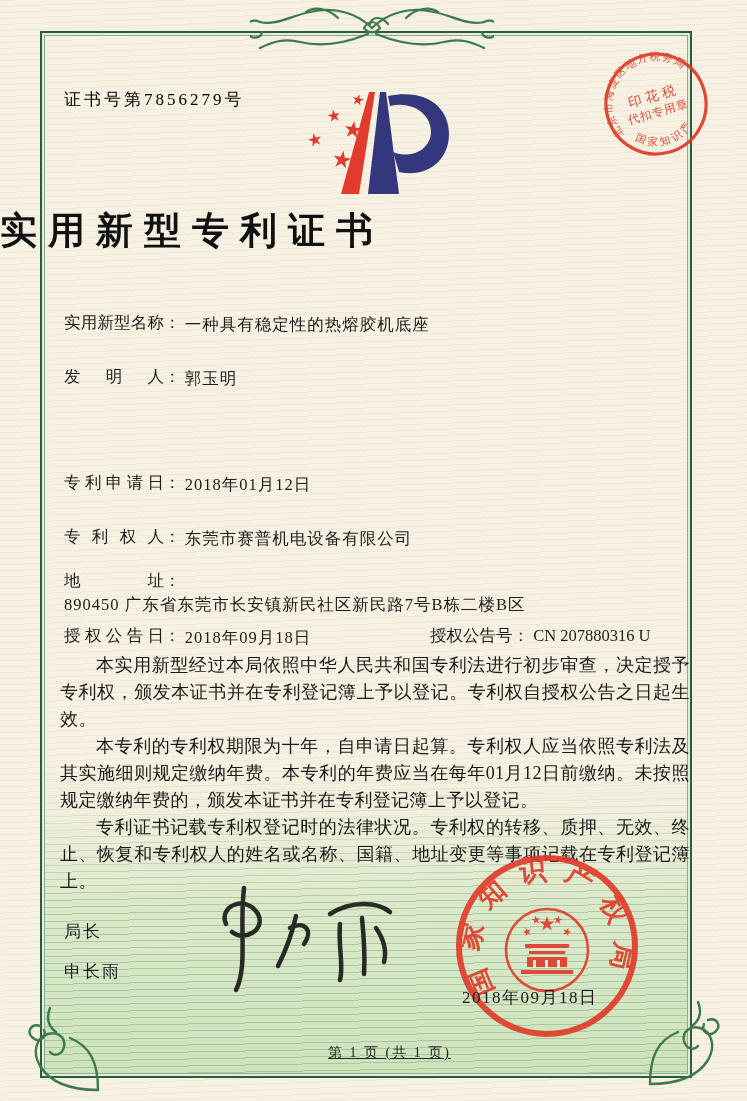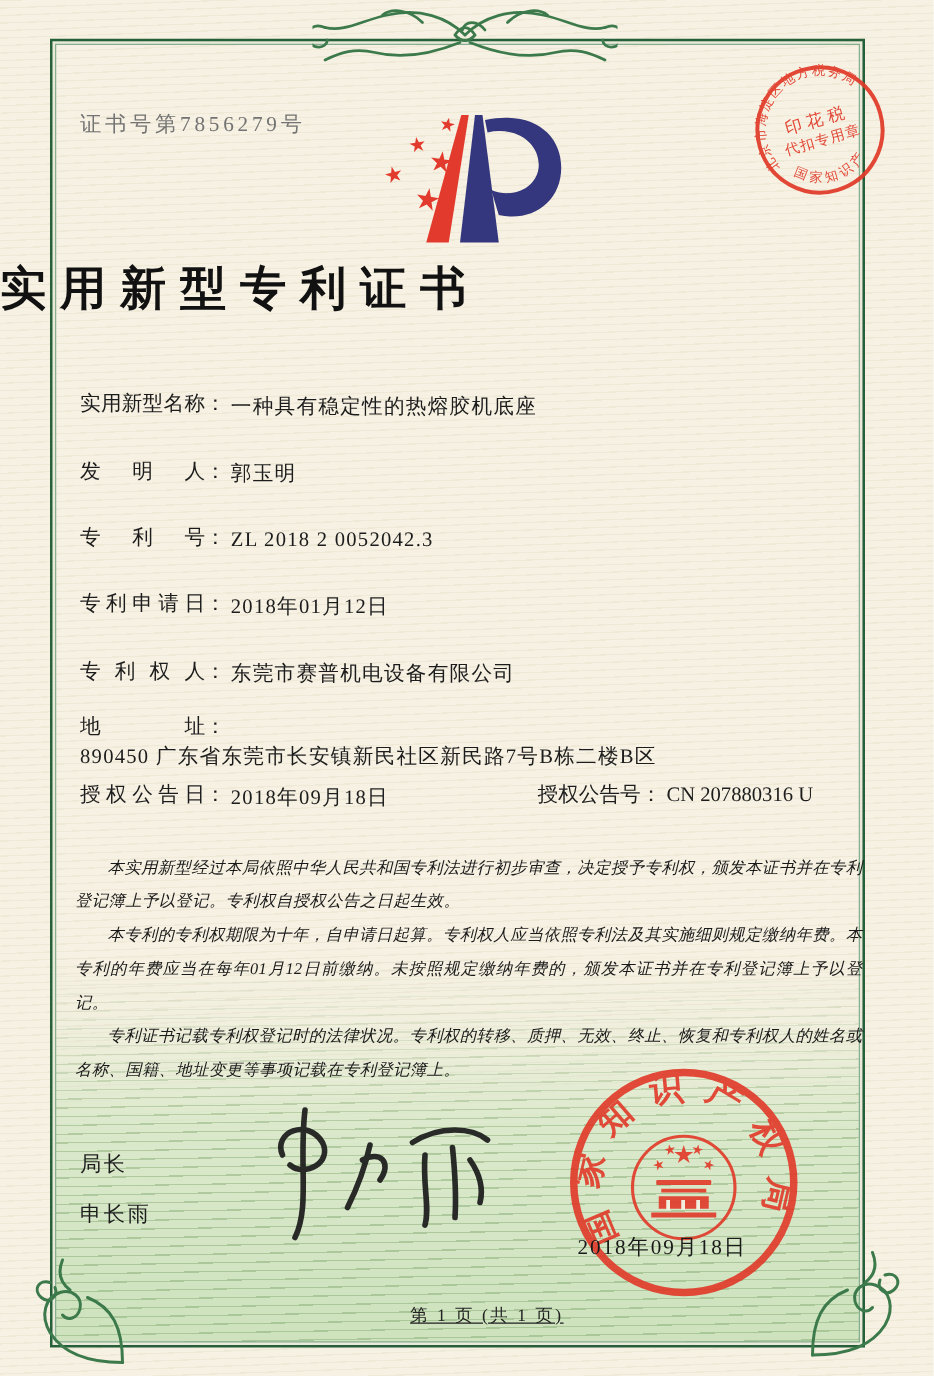--- a/index.html
+++ b/index.html
@@ -9,30 +9,30 @@
         background:repeating-linear-gradient(178deg, rgba(190,178,146,.13) 0 1px, transparent 1px 6px);}
   .green-zone{position:absolute;left:42px;top:760px;width:650px;height:316px;
         background:
           repeating-linear-gradient(179deg, rgba(118,160,98,.42) 0 1px, transparent 1px 7px),
           linear-gradient(to bottom, rgba(214,231,199,0) 0%, rgba(214,231,199,.8) 38%, #d5e6c6 68%, #cde2bd 100%);
         -webkit-mask-image:linear-gradient(to bottom, transparent 0%, #000 45%);
         mask-image:linear-gradient(to bottom, transparent 0%, #000 45%);}
   .frame{position:absolute;left:40px;top:31px;width:648px;height:1043px;
         border:2px solid #26603a;
         box-shadow: inset 0 0 0 2px rgba(246,241,226,.9), inset 0 0 0 3px #86ae90;}
-  .cert-no{position:absolute;left:64px;top:88px;font-size:17px;letter-spacing:3px;color:#737373;}
+  .cert-no{position:absolute;left:64px;top:88px;font-size:17px;letter-spacing:3px;color:#000000;}
   .title{position:absolute;left:0;top:206px;width:747px;text-align:left;
         font-size:37px;font-weight:bold;letter-spacing:11px;color:#111;}
   .field-row{position:absolute;left:64px;width:620px;font-size:16.5px;color:#1c1c1c;}
   .flabel{display:inline-block;width:100px;text-align:justify;text-align-last:justify;vertical-align:top;}
   .fcolon{display:inline-block;vertical-align:top;}
   .fvalue{display:inline-block;vertical-align:top;letter-spacing:1px;max-width:505px;line-height:25px;}
   .row-split .right-pair{position:absolute;left:366px;top:0;white-space:nowrap;}
-  .paras{position:absolute;left:60px;top:680px;width:630px;font-size:13px;line-height:27px;
-        text-align:justify;letter-spacing:.4px;font-style:italic;color:#191919;}
+  .paras{position:absolute;left:60px;top:652px;width:630px;font-size:18px;line-height:27px;
+        text-align:justify;letter-spacing:.4px;color:#191919;}
   .paras p{margin:0;text-indent:2em;}
   .signatory{position:absolute;left:64px;top:912px;font-size:17px;letter-spacing:2px;line-height:40px;}
   .signature-svg{position:absolute;left:192px;top:872px;}
   .seal{position:absolute;left:451px;top:850px;opacity:.9;}
   .seal-date{position:absolute;left:462px;top:986px;font-size:17px;letter-spacing:1.5px;color:#1a1a1a;z-index:6;}
   .tax-stamp{position:absolute;left:602px;top:50px;transform:rotate(-16deg);opacity:.92;}
   .footer{position:absolute;left:16px;top:1044px;width:747px;text-align:center;font-size:14px;letter-spacing:2px;color:#222;text-decoration:underline;}
   .logo{position:absolute;left:295px;top:86px;}
   .ornament-top{position:absolute;left:250px;top:-2px;}
   .corner-bl{position:absolute;left:10px;top:1002px;}
@@ -123,24 +123,20 @@
   <div class="cert-no">证书号第7856279号</div>
   <div class="title">实用新型专利证书</div>
 
   <div class="field-row" style="top:366px">
     <span class="flabel">发明人</span><span class="fcolon">：</span>
     <span class="fvalue">郭玉明</span>
   </div>
   <div class="field-row" style="top:312px">
     <span class="flabel">实用新型名称</span><span class="fcolon">：</span>
     <span class="fvalue">一种具有稳定性的热熔胶机底座</span>
-  </div>
-  <div class="field-row" style="top:419px">
-    <span class="flabel">专利号</span><span class="fcolon">：</span>
-    <span class="fvalue">ZL 2018 2 0052042.3</span>
   </div>
   <div class="field-row" style="top:472px">
     <span class="flabel">专利申请日</span><span class="fcolon">：</span>
     <span class="fvalue">2018年01月12日</span>
   </div>
   <div class="field-row" style="top:526px">
     <span class="flabel">专利权人</span><span class="fcolon">：</span>
     <span class="fvalue">东莞市赛普机电设备有限公司</span>
   </div>
   <div class="field-row" style="top:570px">

